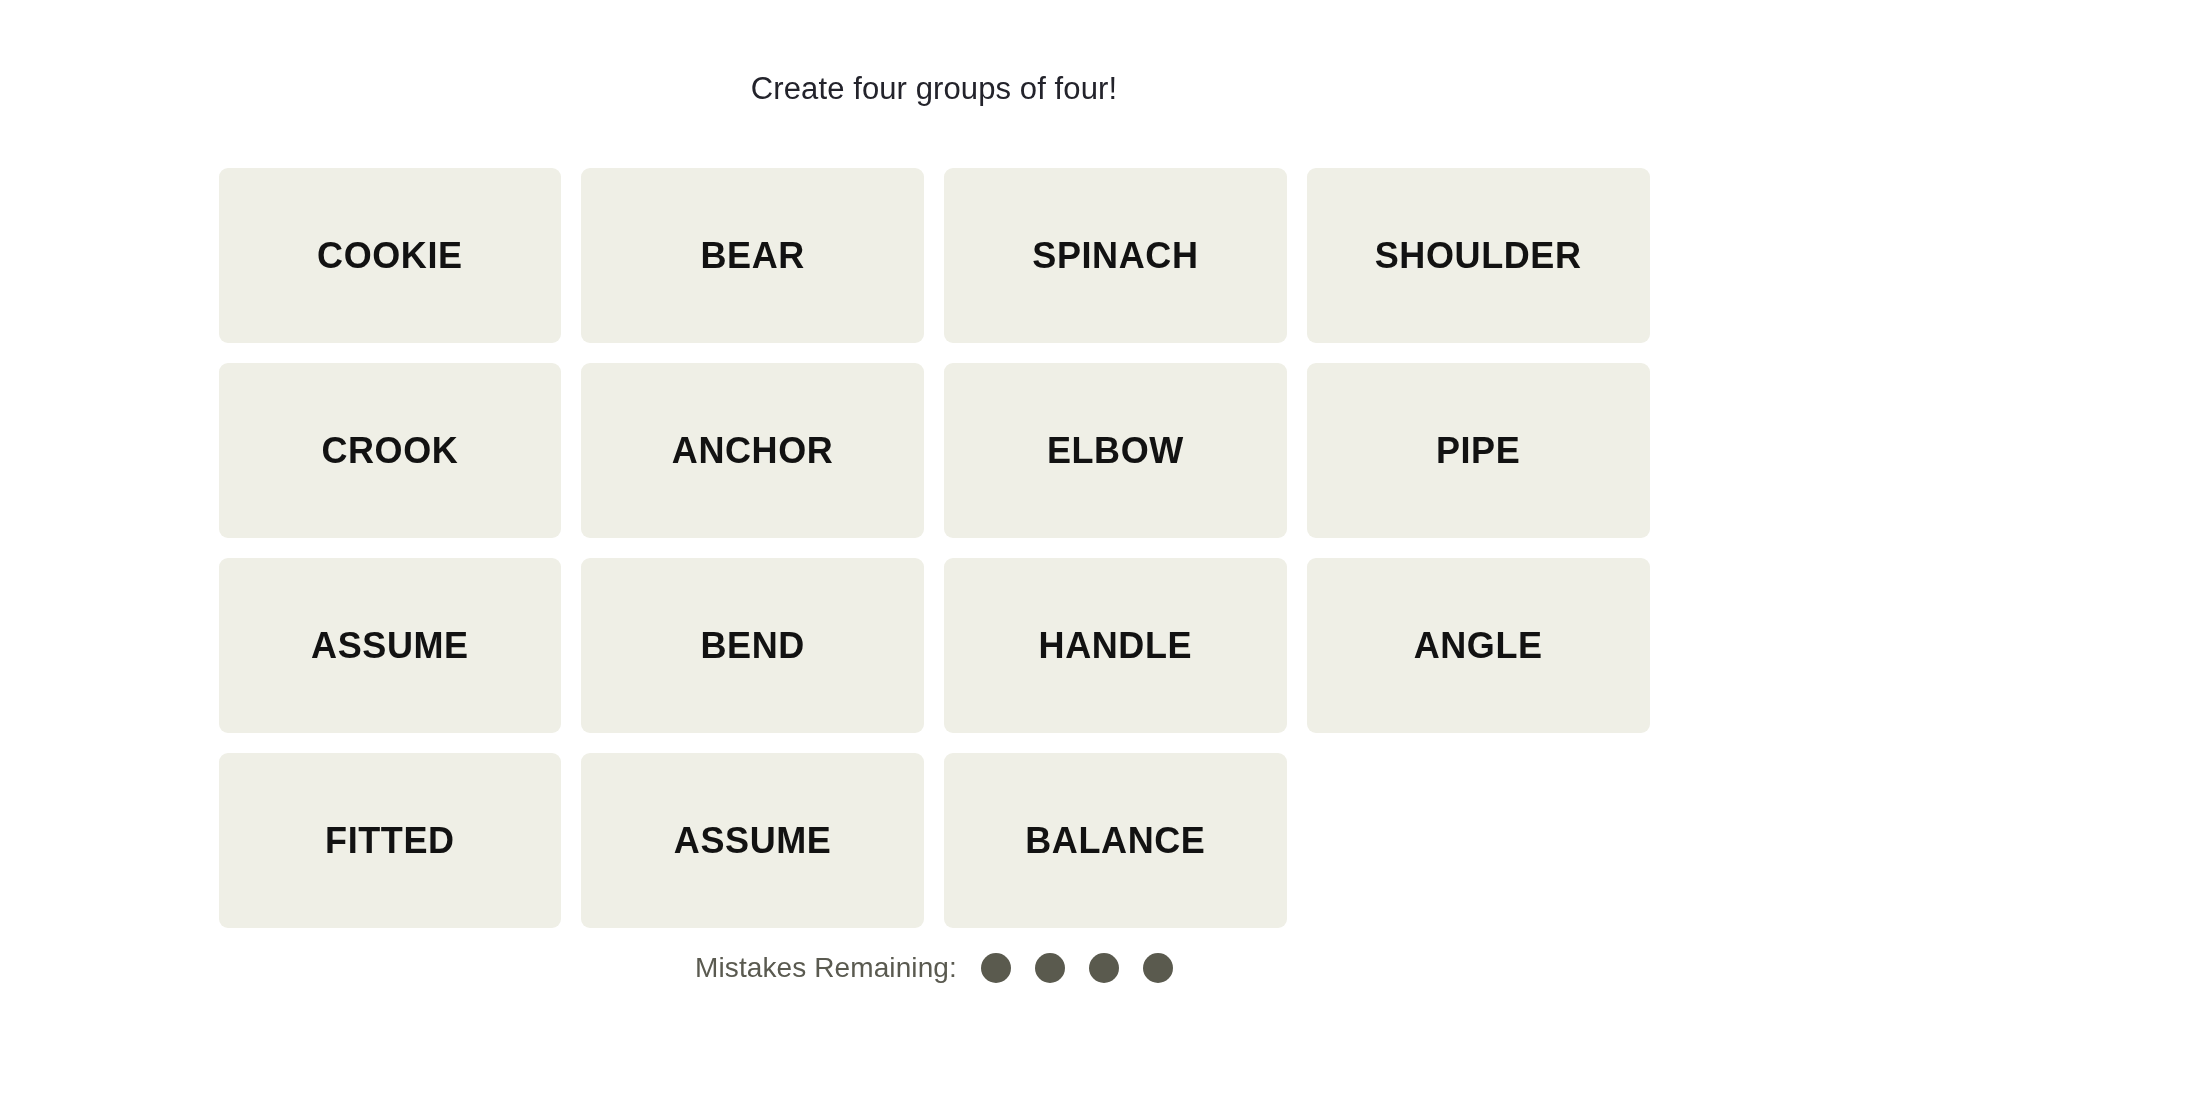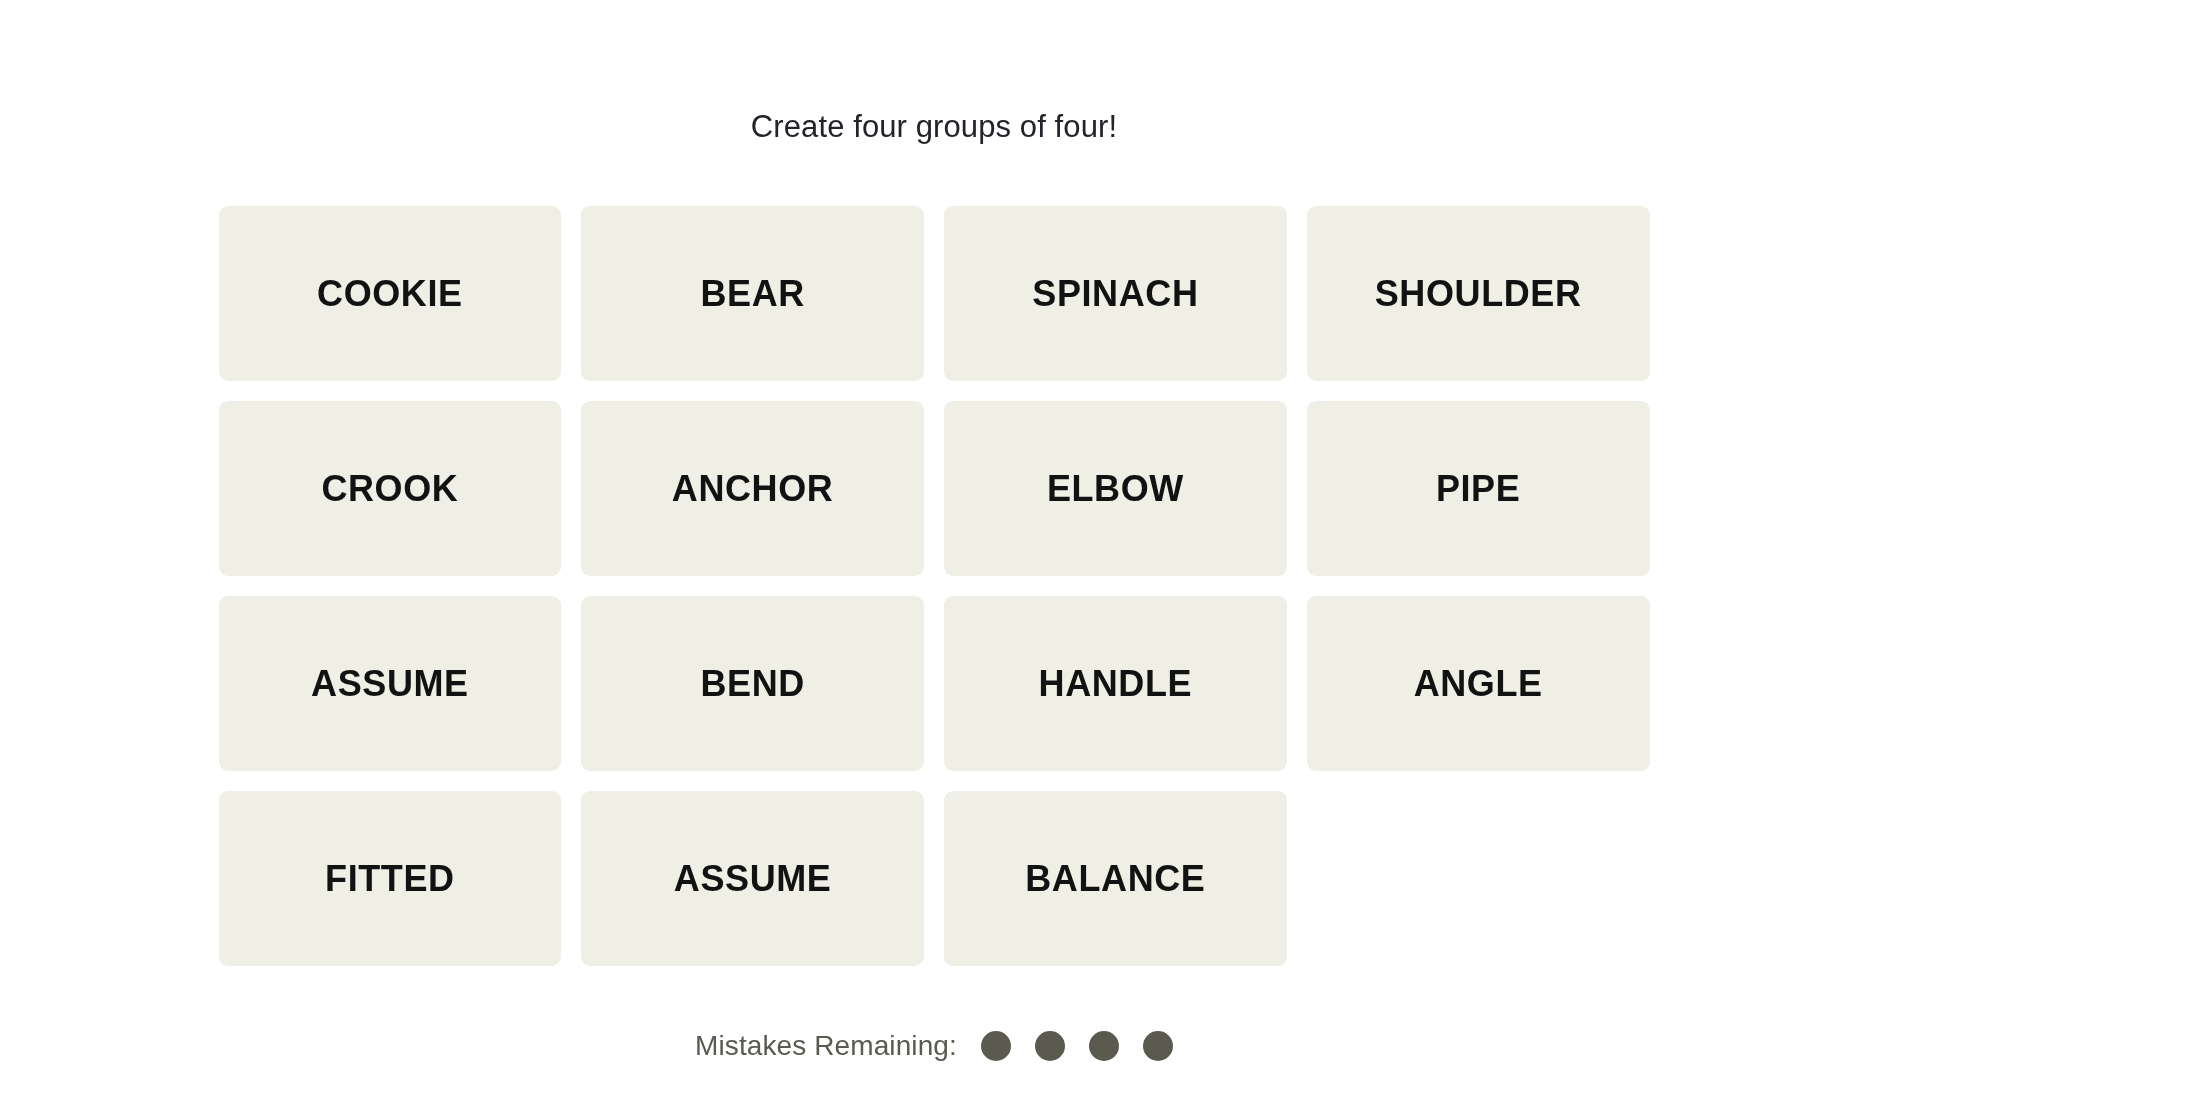--- a/index.html
+++ b/index.html
@@ -16,21 +16,20 @@
     overflow: hidden;
   }
 
   .game-wrap {
     width: 1868px;
     height: 1100px;
     display: flex;
     flex-direction: column;
     align-items: center;
     padding-top: 72px;
-    justify-content: center;
   }
 
   .instruction {
     font-size: 31px;
     font-weight: 400;
     color: #23232B;
     letter-spacing: 0.1px;
     line-height: 1.1;
     text-align: center;
     font-family: "Liberation Sans", sans-serif;
@@ -62,21 +61,21 @@
     font-size: 36px;
     font-weight: 700;
     color: #121212;
     letter-spacing: 0.6px;
     text-align: center;
     line-height: 1;
     white-space: nowrap;
   }
 
   .mistakes-row {
-    margin-top: 64px;
+    margin-top: 24px;
     display: flex;
     align-items: center;
     justify-content: center;
     gap: 16px;
   }
 
   .mistakes-label {
     font-size: 28px;
     font-weight: 400;
     color: #5A5A50;

